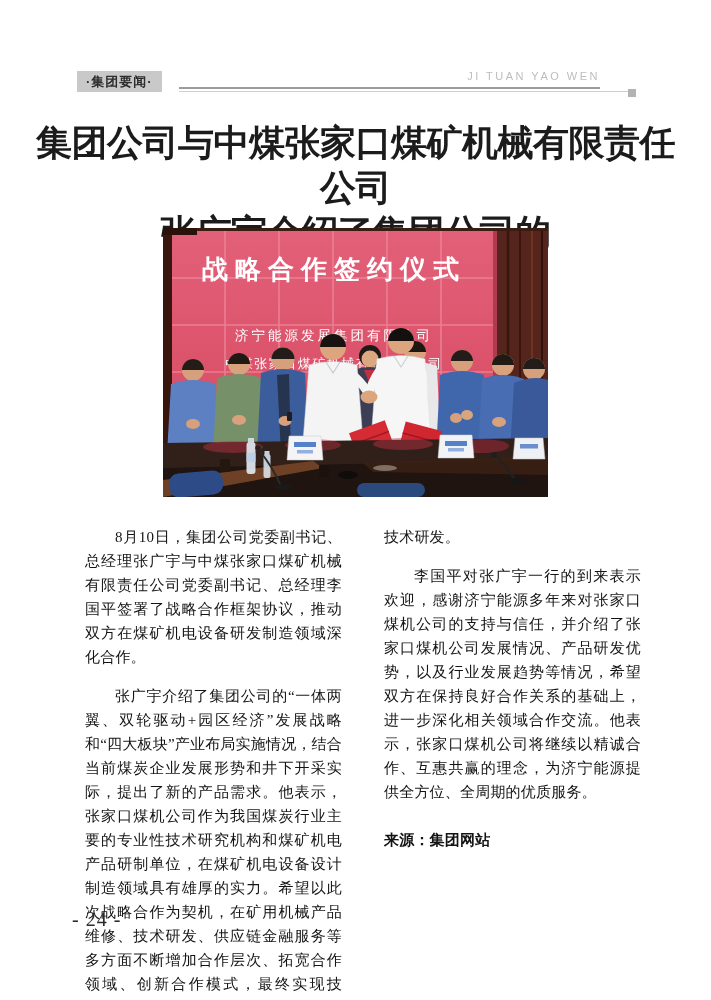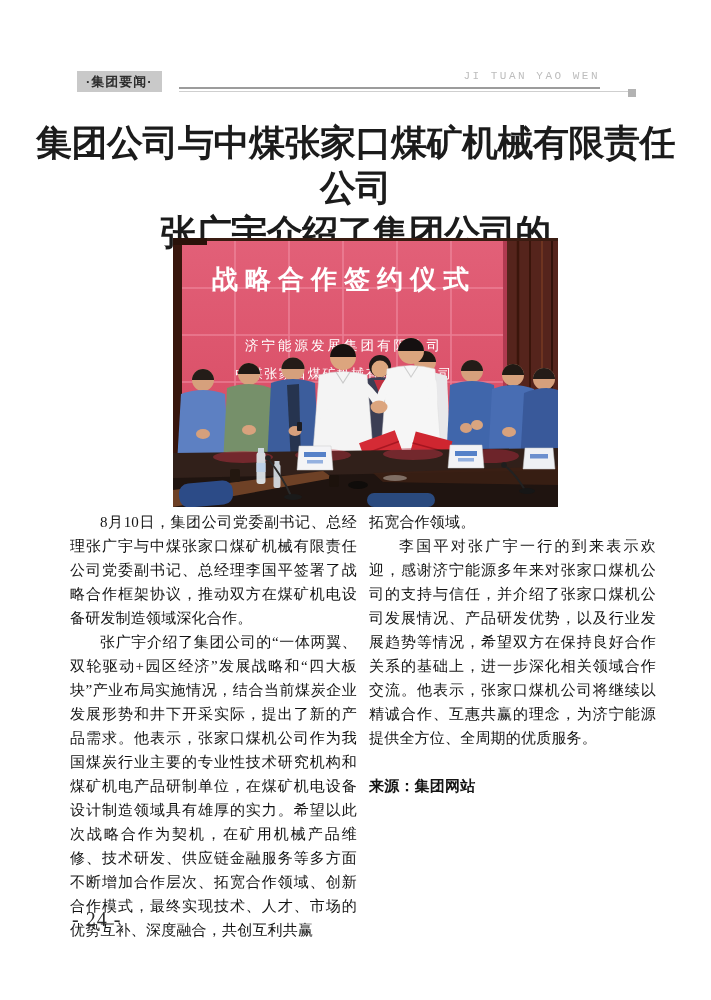--- a/index.html
+++ b/index.html
@@ -7,39 +7,39 @@
        font-family:"Liberation Serif","DejaVu Serif",serif;}
   .page{position:absolute;inset:0;background:#fff;padding-left:28px;}
 
   
   .badge{position:absolute;left:77px;top:71px;background:#c9c9c9;color:#2e2e2e;
          font-family:"Liberation Sans","DejaVu Sans",sans-serif;font-weight:bold;
          font-size:13px;line-height:21px;padding:0 9px;letter-spacing:1px;}
   .rule1{position:absolute;left:179px;top:87px;width:421px;height:2px;background:#9c9c9c;}
   .rule2{position:absolute;left:179px;top:91px;width:449px;height:1px;background:#cfcfcf;}
   .en{position:absolute;top:70px;left:400px;width:200px;text-align:right;
-      font-family:Liberation Mono, monospace;
+      font-family:Liberation Sans, sans-serif;
       font-size:11px;color:#bdbdbd;letter-spacing:2.5px;}
   .sq{position:absolute;left:628px;top:89px;width:8px;height:8px;background:#b3b3b3;}
 
   
   .title{position:absolute;left:30px;top:120px;width:651px;margin:0;text-align:center;
          font-family:"Liberation Sans","DejaVu Sans",sans-serif;font-weight:900;
          color:#1b1b1b;font-size:36px;line-height:45px;letter-spacing:-0.5px;}
   .title span{display:block;}
 
   
-  .photo{position:absolute;left:163px;top:228px;width:385px;height:269px;margin:10px;text-decoration:underline;}
+  .photo{position:absolute;left:163px;top:228px;width:385px;height:269px;margin:0;text-decoration:underline;}
   .photo svg{display:block;}
 
   
   .col{position:absolute;top:510px;width:287px;color:#141414;}
   .col-left{left:70px;}
   .col-right{left:369px;}
-  .col p{margin:0;font-size:15px;line-height:24px;text-align:justify;
+  .col p{margin:15px;font-size:15px;line-height:24px;text-align:justify;
          letter-spacing:0.2px;}
   .col p.indent{text-indent:2em;}
   .source{margin-top:24px !important;text-align:center;
           font-family:"Liberation Sans","DejaVu Sans",sans-serif;
           font-weight:bold;padding-right:8px;}
 
   .pageno{position:absolute;left:72px;top:908px;font-size:20px;color:#2b2b2b;
           letter-spacing:1px;}
 </style>
 </head>
@@ -229,19 +229,19 @@
       </g>
     </svg>
   </figure>
 
   <section class="col col-left">
     <p class="indent">8月10日，集团公司党委副书记、总经理张广宇与中煤张家口煤矿机械有限责任公司党委副书记、总经理李国平签署了战略合作框架协议，推动双方在煤矿机电设备研发制造领域深化合作。</p>
     <p class="indent">张广宇介绍了集团公司的“一体两翼、双轮驱动+园区经济”发展战略和“四大板块”产业布局实施情况，结合当前煤炭企业发展形势和井下开采实际，提出了新的产品需求。他表示，张家口煤机公司作为我国煤炭行业主要的专业性技术研究机构和煤矿机电产品研制单位，在煤矿机电设备设计制造领域具有雄厚的实力。希望以此次战略合作为契机，在矿用机械产品维修、技术研发、供应链金融服务等多方面不断增加合作层次、拓宽合作领域、创新合作模式，最终实现技术、人才、市场的优势互补、深度融合，共创互利共赢</p>
   </section>
 
   <section class="col col-right">
-    <p>拓宽合作领域。</p>
+    <p>技术研发。</p>
     <p class="indent">李国平对张广宇一行的到来表示欢迎，感谢济宁能源多年来对张家口煤机公司的支持与信任，并介绍了张家口煤机公司发展情况、产品研发优势，以及行业发展趋势等情况，希望双方在保持良好合作关系的基础上，进一步深化相关领域合作交流。他表示，张家口煤机公司将继续以精诚合作、互惠共赢的理念，为济宁能源提供全方位、全周期的优质服务。</p>
     <p class="source">来源：集团网站</p>
   </section>
 
   <div class="pageno">- 24 -</div>
 </div>
 
 </body></html>

